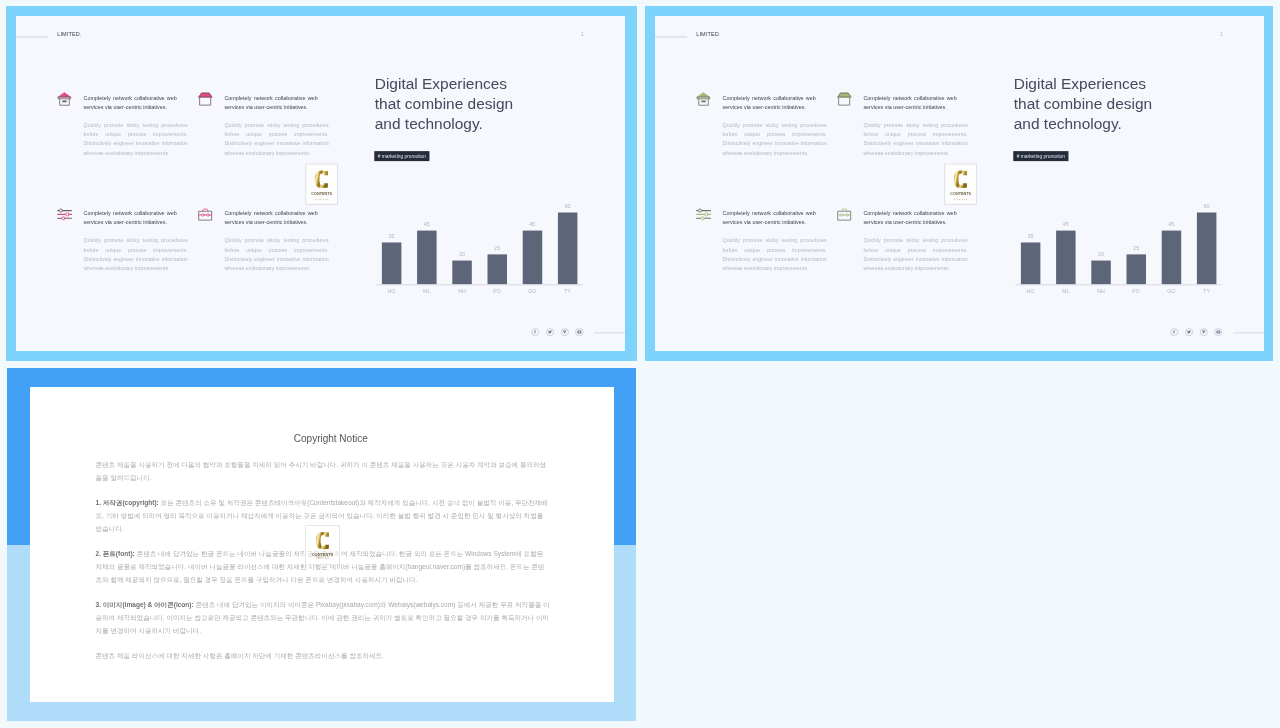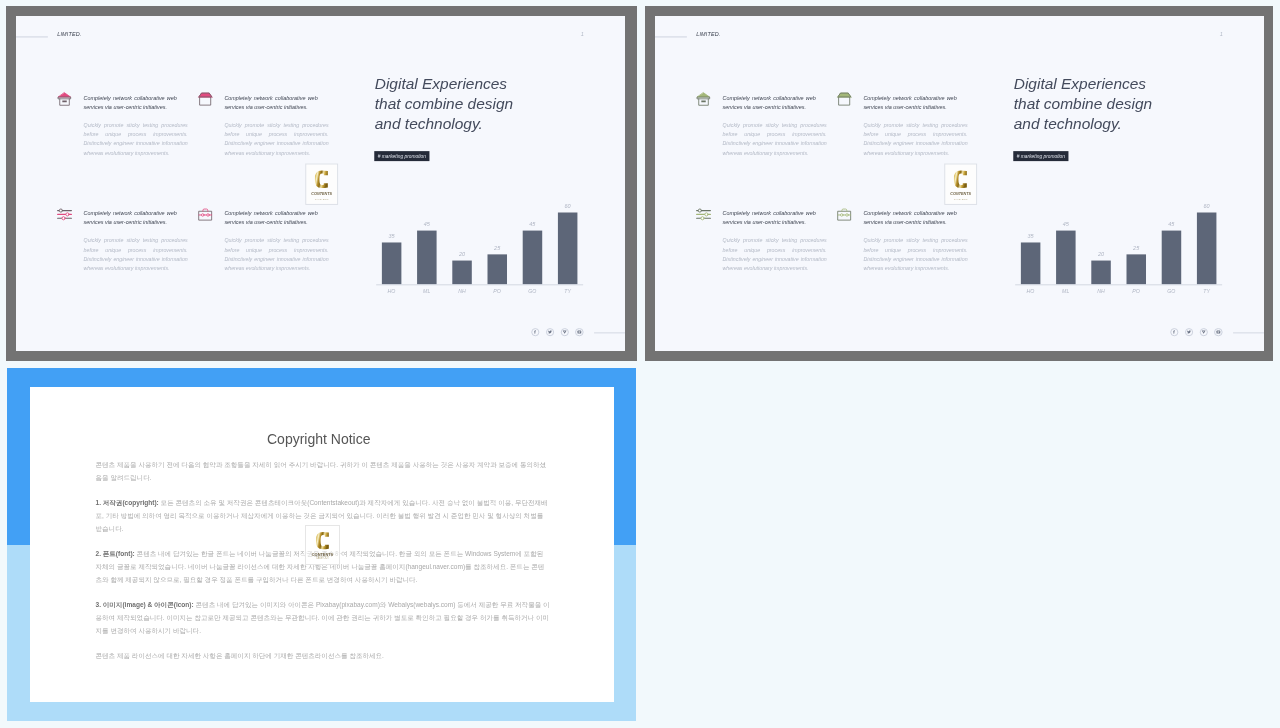--- a/index.html
+++ b/index.html
@@ -1,20 +1,20 @@
 <!DOCTYPE html>
 <html><head>
 <meta charset="utf-8">
 <style>
   html,body{margin:0;padding:0;}
   body{width:1280px;height:728px;background:#f2f9fc;font-family:"Liberation Sans",sans-serif;overflow:hidden;}
   .root{position:relative;width:1280px;height:728px;}
 
   
-  .slide-frame{position:absolute;background:#737373;box-sizing:border-box;font-style:italic;}
+  .slide-frame{position:absolute;background:#7dd3fc;box-sizing:border-box;}
   .slide-clip{position:absolute;overflow:hidden;background:#f6f8fd;}
   .stage{position:absolute;left:0;top:0;width:1280px;height:704px;transform-origin:0 0;}
 
   .hdr-rule{position:absolute;height:2px;background:#ccd2de;}
   .hdr-brand{position:absolute;color:#3c4250;white-space:nowrap;font-weight:400;letter-spacing:0.3px;}
   .hdr-page{position:absolute;color:#b4bbc9;white-space:nowrap;}
 
   .feat-head{position:absolute;color:#3d4350;text-align:justify;}
   .feat-body{position:absolute;color:#b2b8c5;text-align:justify;}
 
@@ -275,21 +275,21 @@
             </svg>
           </div>
           <div class="sline" style="left:1214.8px;top:664.65px;width:65.2px;"></div>
         </div>
       </div>
     </div>
 <div class="cr-panel" style="left:7px;top:367.5px;width:630px;height:353px;">
       <div class="cr-top" style="top:0;width:629px;height:177px;background:#42a0f5;"></div>
       <div class="cr-bot" style="top:177px;width:629px;height:176px;background:#aedcf9;"></div>
       <div class="cr-card" style="left:23px;top:19px;width:583.5px;height:315px;background:#ffffff;"></div>
-      <div class="cr-sub" style="left:20px;width:583.5px;top:66.5px;font-size:14px;line-height:10px;">Copyright Notice</div>
+      <div class="cr-sub" style="left:32px;width:583.5px;top:66.5px;font-size:10px;line-height:10px;">Copyright Notice</div>
       <div class="cr-body" style="left:88.5px;top:90.5px;width:455px;font-size:6.55px;line-height:13.0px;">
         <p>콘텐츠 제품을 사용하기 전에 다음의 협약과 조항들을 자세히 읽어 주시기 바랍니다. 귀하가 이 콘텐츠 제품을 사용하는 것은 사용자 계약과 보증에 동의하셨음을 알려드립니다.</p>
         <p><b>1. 저작권(copyright):</b> 모든 콘텐츠의 소유 및 저작권은 콘텐츠테이크아웃(Contentstakeout)과 제작자에게 있습니다. 사전 승낙 없이 불법적 이용, 무단전재배포, 기타 방법에 의하여 영리 목적으로 이용하거나 제삼자에게 이용하는 것은 금지되어 있습니다. 이러한 불법 행위 발견 시 준엄한 민사 및 형사상의 처벌를 받습니다.</p>
         <p><b>2. 폰트(font):</b> 콘텐츠 내에 담겨있는 한글 폰트는 네이버 나눔글꼴의 저작권을 준수하여 제작되었습니다. 한글 외의 모든 폰트는 Windows System에 포함된 자체의 글꼴로 제작되었습니다. 네이버 나눔글꼴 라이선스에 대한 자세한 사항은 네이버 나눔글꼴 홈페이지(hangeul.naver.com)를 참조하세요. 폰트는 콘텐츠와 함께 제공되지 않으므로, 필요할 경우 정품 폰트를 구입하거나 다른 폰트로 변경하여 사용하시기 바랍니다.</p>
         <p><b>3. 이미지(image) &amp; 아이콘(icon):</b> 콘텐츠 내에 담겨있는 이미지와 아이콘은 Pixabay(pixabay.com)와 Webalys(webalys.com) 등에서 제공한 무료 저작물을 이용하여 제작되었습니다. 이미지는 참고로만 제공되고 콘텐츠와는 무관합니다. 이에 관한 권리는 귀하가 별도로 확인하고 필요할 경우 허가를 취득하거나 이미지를 변경하여 사용하시기 바랍니다.</p>
         <p>콘텐츠 제품 라이선스에 대한 자세한 사항은 홈페이지 하단에 기재한 콘텐츠라이선스를 참조하세요.</p>
       </div>
       <div class="cr-wm" style="left:298px;top:157.4px;width:33px;height:37.9px;">
         <div class="wm-c" title="C" style="top:5px;display:flex;justify-content:center;">
           <svg width="13.4" height="19.3" viewBox="0 0 100 128" style="display:block">

